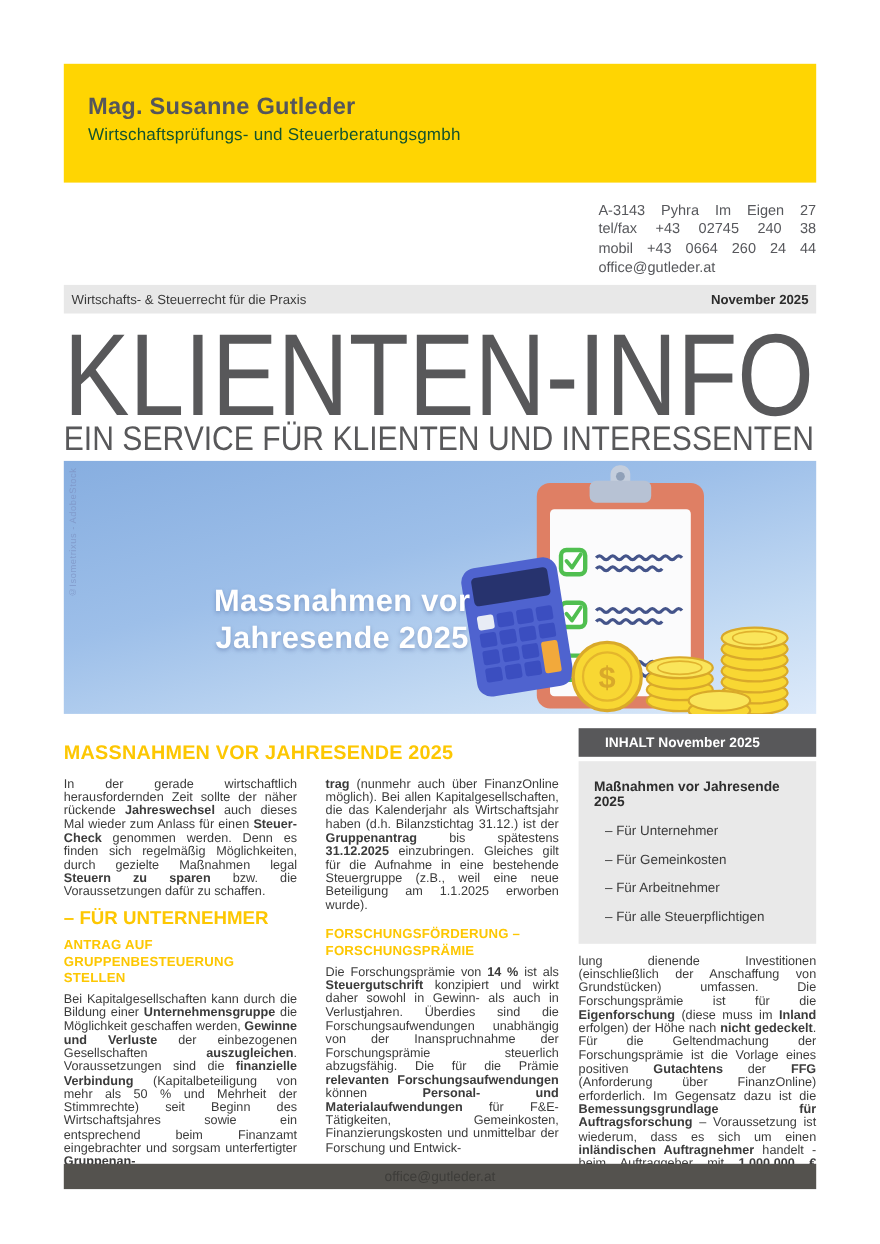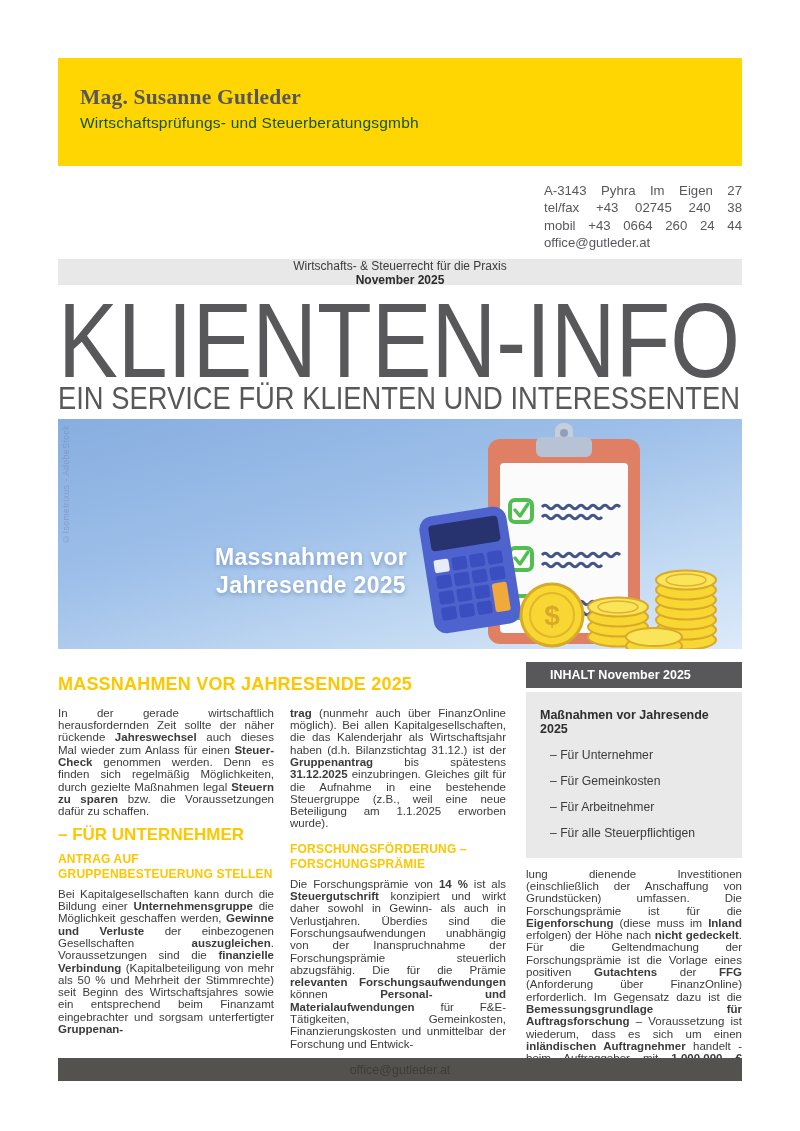--- a/index.html
+++ b/index.html
@@ -4,52 +4,52 @@
 <style>
   html,body{margin:0;padding:0;}
   body{
     width:800px;height:1131px;position:relative;background:#ffffff;
     font-family:"Liberation Sans",sans-serif;color:#3b3b3b;overflow:hidden;
   }
   .inner{margin:0 58px;width:684px;}
 
   
   .brand{margin-top:58px;height:108px;background:#ffd502;box-sizing:border-box;padding:27px 0 0 22px;}
-  .brand-name{font-size:21.5px;font-weight:bold;color:#55565b;letter-spacing:.2px;font-family:Liberation Serif, serif;}
+  .brand-name{font-size:21.5px;font-weight:bold;color:#55565b;letter-spacing:.2px;}
   .brand-sub{font-size:15.5px;color:#14532d;margin-top:4px;letter-spacing:.2px;}
 
   
   .contact{width:198px;margin:16px 0 0 auto;font-size:13.2px;line-height:1.32;color:#57585c;}
   .contact .j{text-align:justify;text-align-last:justify;}
   .contact a{color:#57585c;text-decoration:none;}
 
   
   .metabar{margin-top:7px;height:26px;background:#e8e8e8;display:flex;align-items:center;
-    justify-content:space-between;padding:0 7px;box-sizing:border-box;font-size:12px;color:#3a3a3a;flex-direction:column;}
+    justify-content:space-between;padding:0 7px;box-sizing:border-box;font-size:12px;color:#3a3a3a;}
   .metabar .right{font-weight:bold;color:#2b2b2b;}
 
   
   .masthead{margin-top:9px;}
   .masthead svg{display:block;}
 
   
   .hero{margin-top:6px;height:230px;position:relative;overflow:hidden;
     background:linear-gradient(165deg,#87aee0 0%,#9dbfe9 40%,#c3daf3 75%,#ddeafa 100%);}
   .hero svg{position:absolute;inset:0;}
-  .hero-caption{position:absolute;left:88px;top:124px;width:330px;text-align:center;color:#ffffff;
-    font-weight:bold;font-size:23px;line-height:1.24;letter-spacing:.3px;
+  .hero-caption{position:absolute;left:88px;top:110px;width:330px;text-align:center;color:#ffffff;
+    font-weight:bold;font-size:28px;line-height:1.24;letter-spacing:.3px;
     text-shadow:0 2px 4px rgba(70,95,150,.45);}
   .hero-watermark{position:absolute;left:3px;top:6px;writing-mode:vertical-rl;transform:rotate(180deg);
     font-size:8.5px;color:#7d93c4;opacity:.75;letter-spacing:.5px;}
 
   
   .content{display:flex;gap:18px;margin-top:13px;align-items:flex-start;}
   .main-left{width:450px;}
   .article-title{font-size:18px;font-weight:bold;color:#fdc702;letter-spacing:.2px;}
-  .cols{display:flex;gap:16px;margin-top:10px;}
+  .cols{display:flex;gap:26px;margin-top:10px;}
   .col{width:216px;font-size:11.5px;line-height:12.3px;text-align:justify;hyphens:auto;}
   .col p{margin:0 0 12px 0;}
   .h-yellow{font-size:17px;font-weight:bold;color:#fdc702;margin:2px 0 10px 0;text-align:left;}
   .h-small{font-size:12px;font-weight:bold;color:#fdc702;line-height:15px;margin:0 0 6px 0;
     letter-spacing:.2px;text-align:left;}
   b{font-weight:bold;}
 
   
   aside{width:216px;}
   .inhalt-header{height:26px;background:#58585a;color:#ffffff;font-size:12.5px;font-weight:bold;

